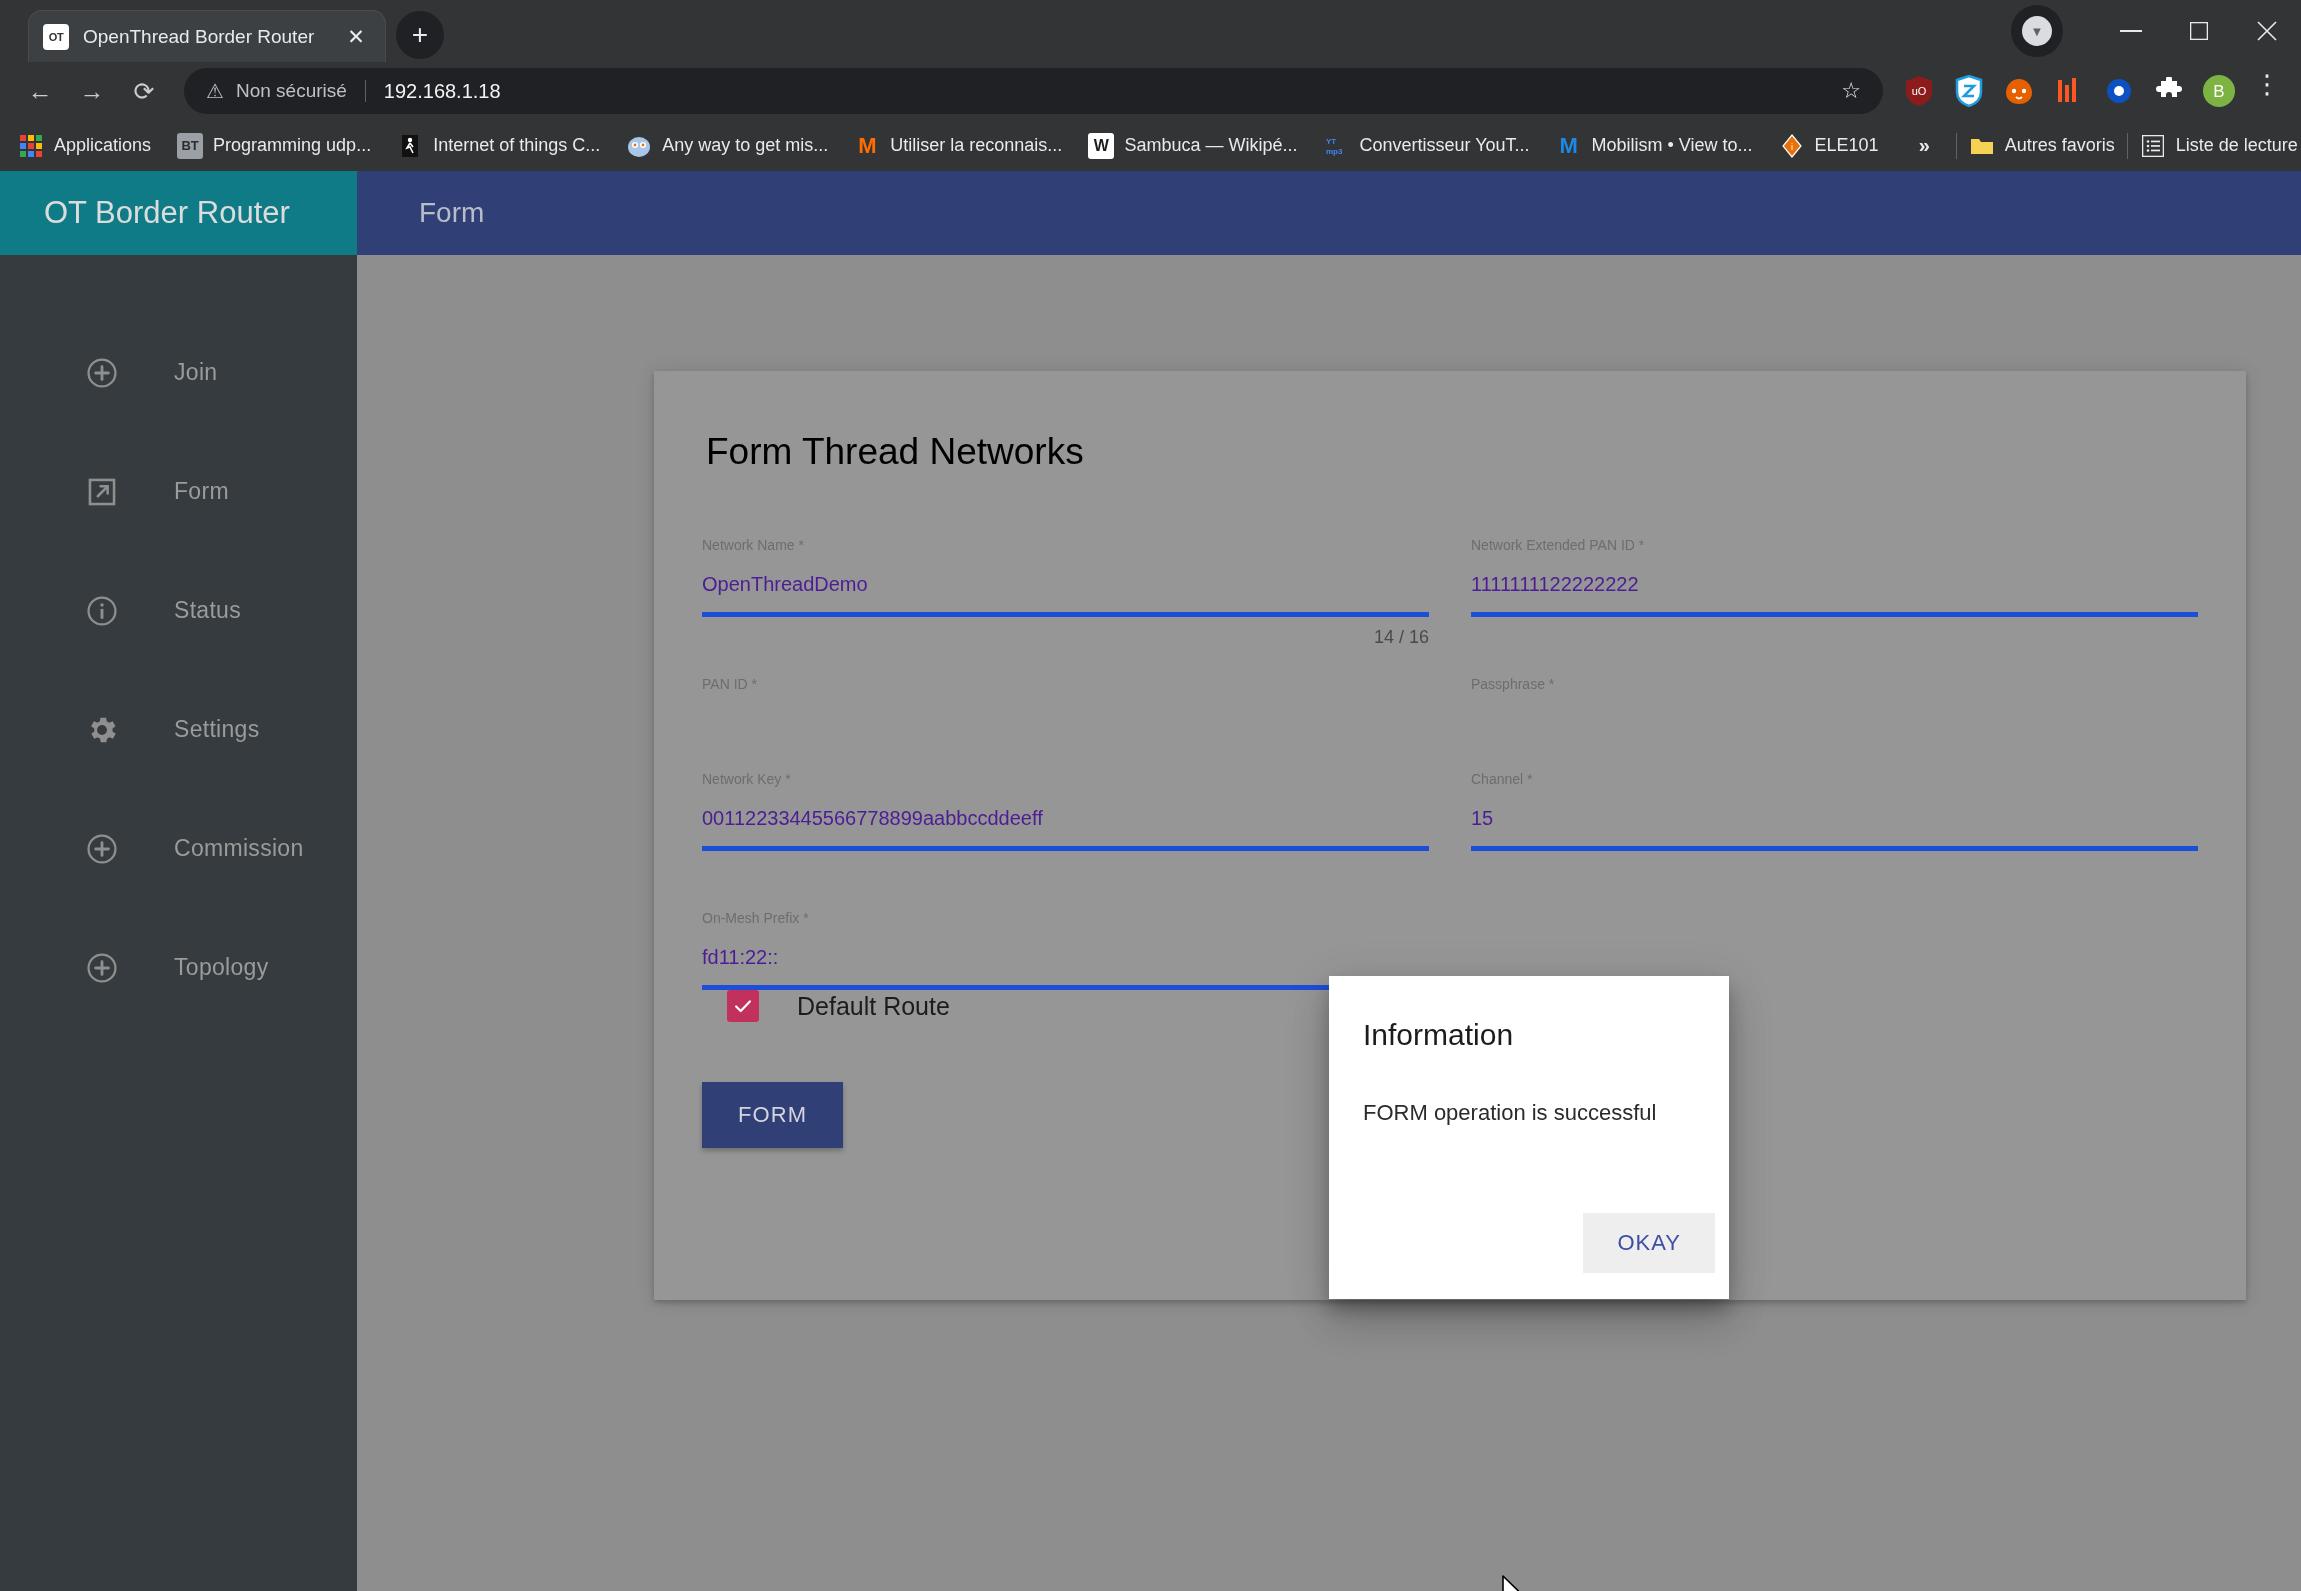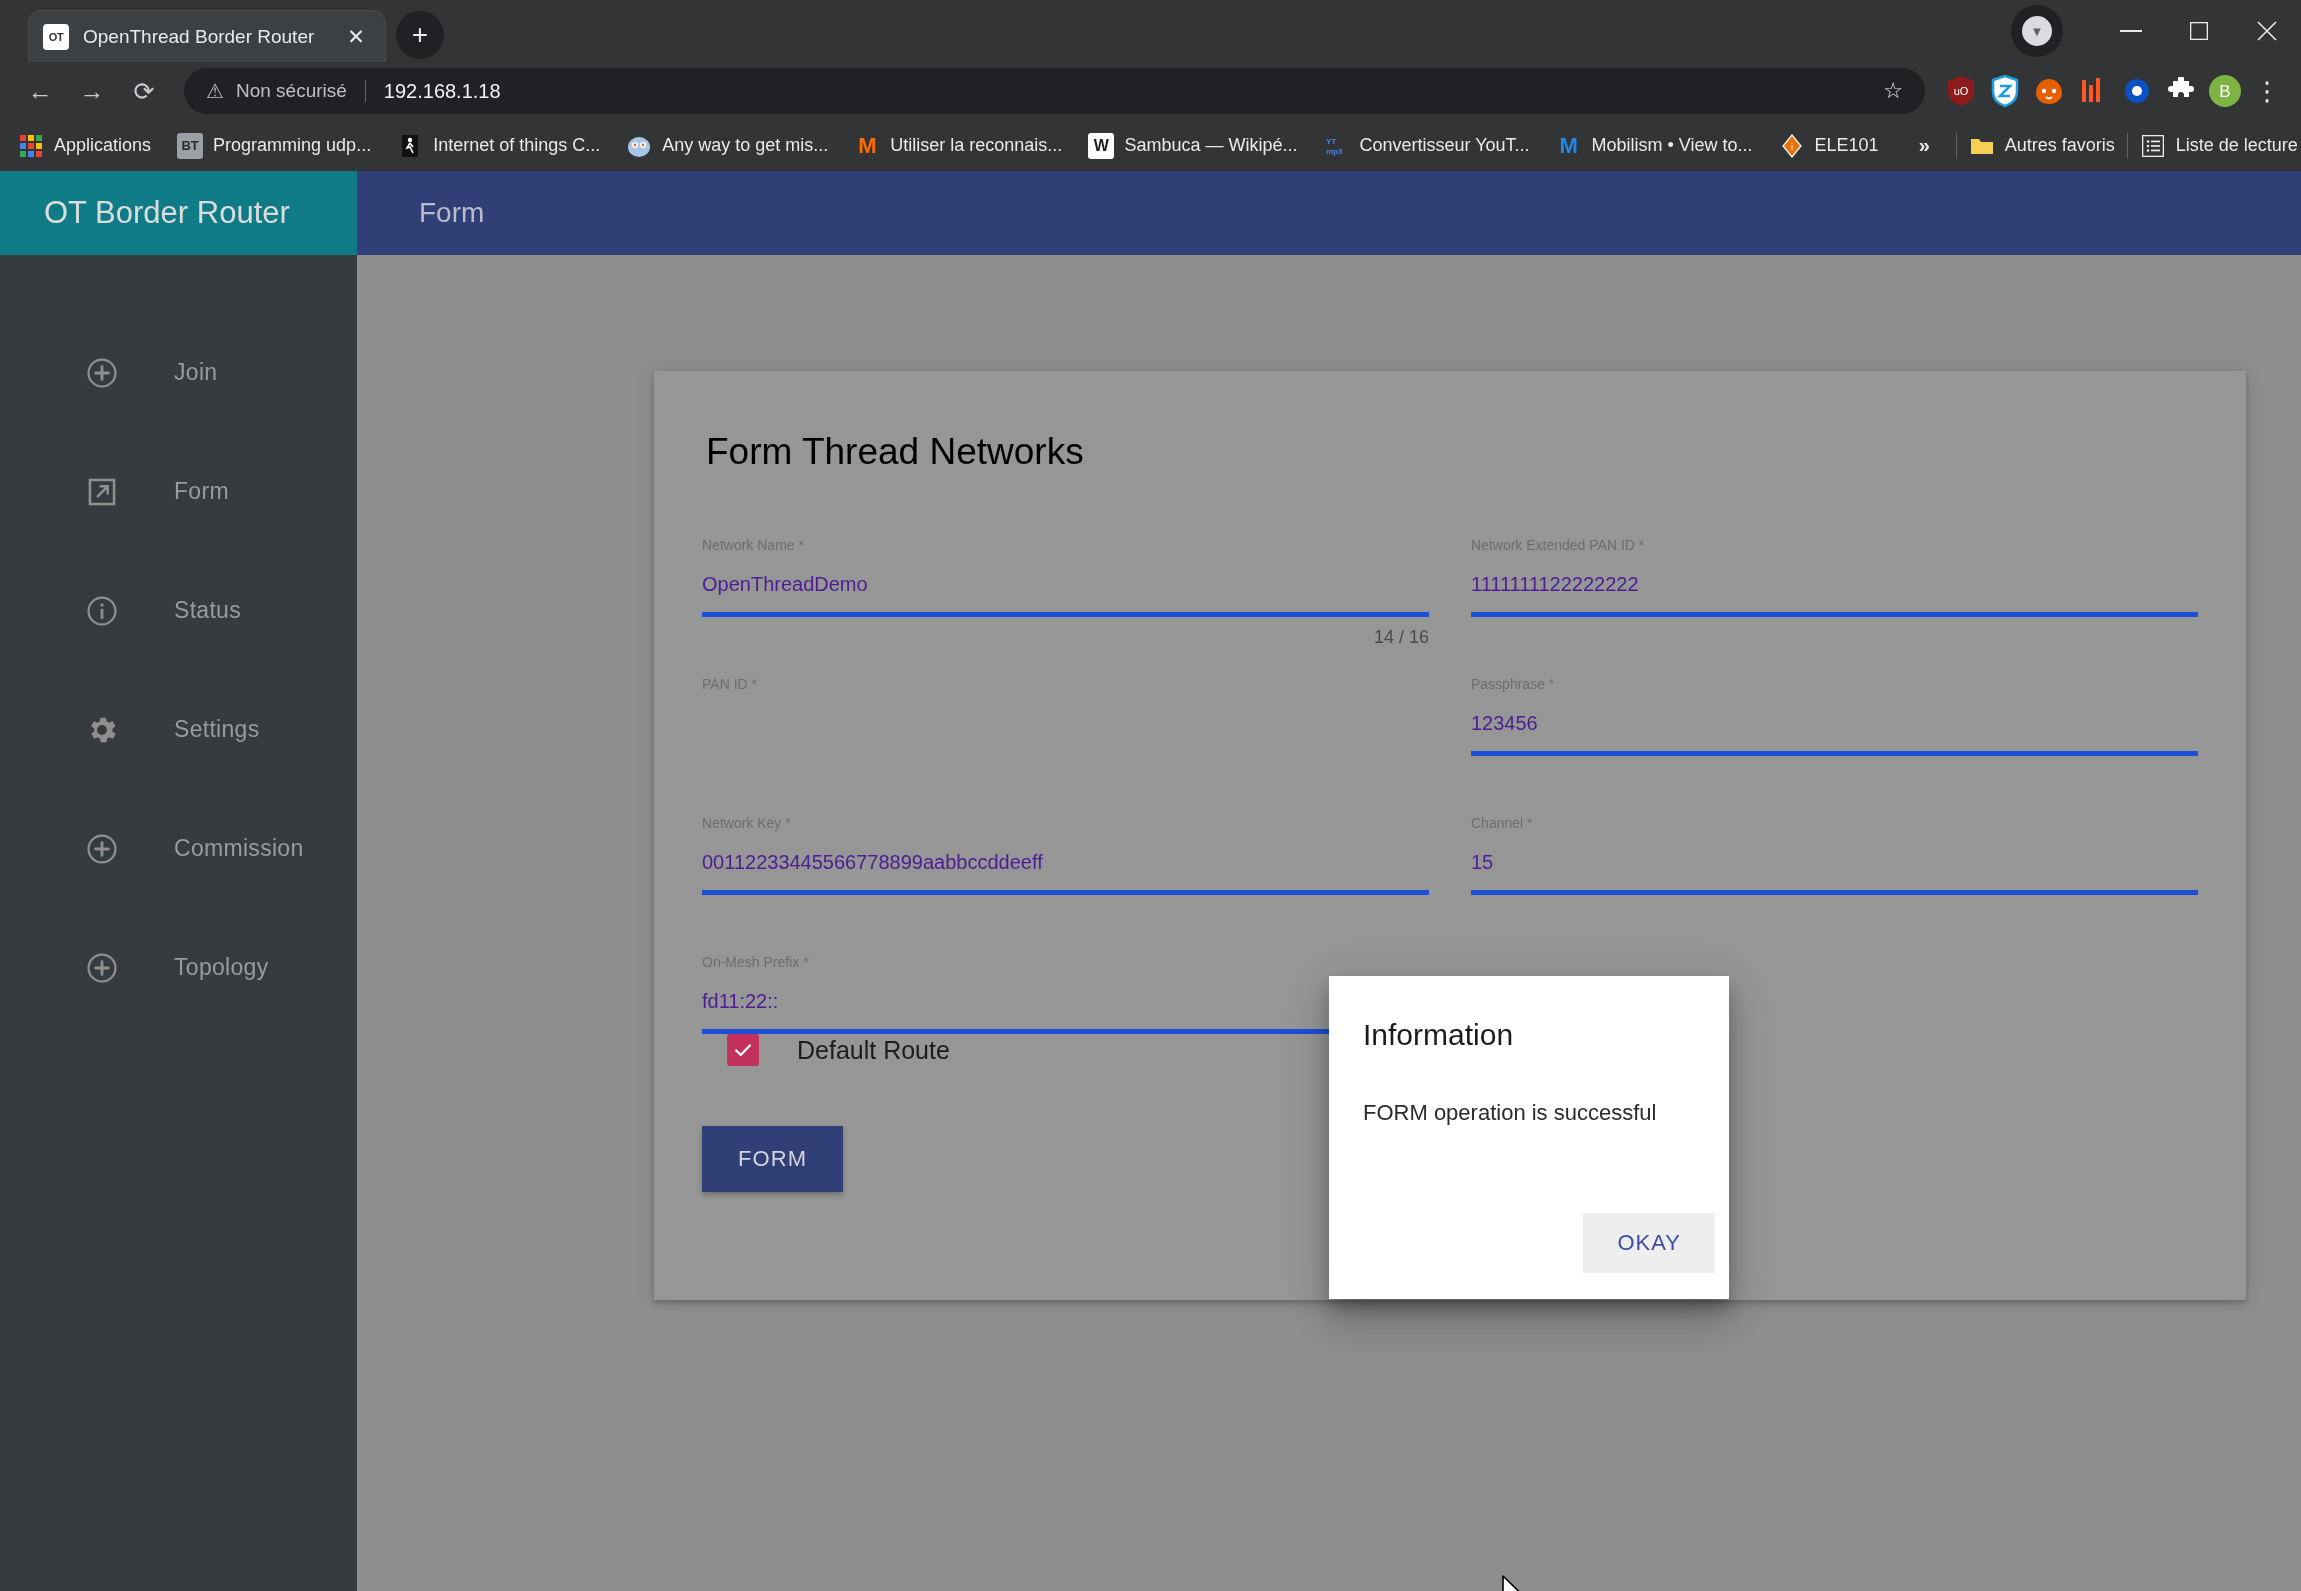--- a/index.html
+++ b/index.html
@@ -75,21 +75,21 @@
     display: flex; align-items: center; padding: 0 22px; margin: 0 14px;
     min-width: 0;
   }
   .omni-warn { color: #bdc1c6; font-size: 20px; margin-right: 12px; }
   .omni-label { color: #bdc1c6; font-size: 19px; }
   .omni-sep { width: 1px; height: 22px; background: #5f6368; margin: 0 18px; }
   .omni-url { color: #f1f3f4; font-size: 20px; }
   .omni-star {
     margin-left: auto; color: #e8eaed; font-size: 22px;
   }
-  .ext-icons { display: flex; align-items: center; }
+  .ext-icons { display: flex; align-items: flex-start; gap: 6px; }
   .ext {
     width: 44px; height: 44px; display: flex; align-items: center;
     justify-content: center; font-size: 20px;
   }
   .ext-menu { color: #e8eaed; font-size: 26px; letter-spacing: 0; width: 40px;
     display:flex; align-items:center; justify-content:center; }
 
   .bookmarks {
     height: 52px; background: #323436;
     display: flex; align-items: center; padding: 0 18px;
@@ -504,21 +504,20 @@
               <div class="counter">&nbsp;</div>
             </div>
 
             <div class="field">
               <div class="fl">PAN ID *</div>
               <div class="counter">&nbsp;</div>
             </div>
 
             <div class="field">
               <div class="fl">Passphrase *</div>
-              <div class="fv">123456</div>
               <div class="counter">&nbsp;</div>
             </div>
 
             <div class="field">
               <div class="fl">Network Key *</div>
               <div class="fv">00112233445566778899aabbccddeeff</div>
               <div class="counter">&nbsp;</div>
             </div>
 
             <div class="field">

